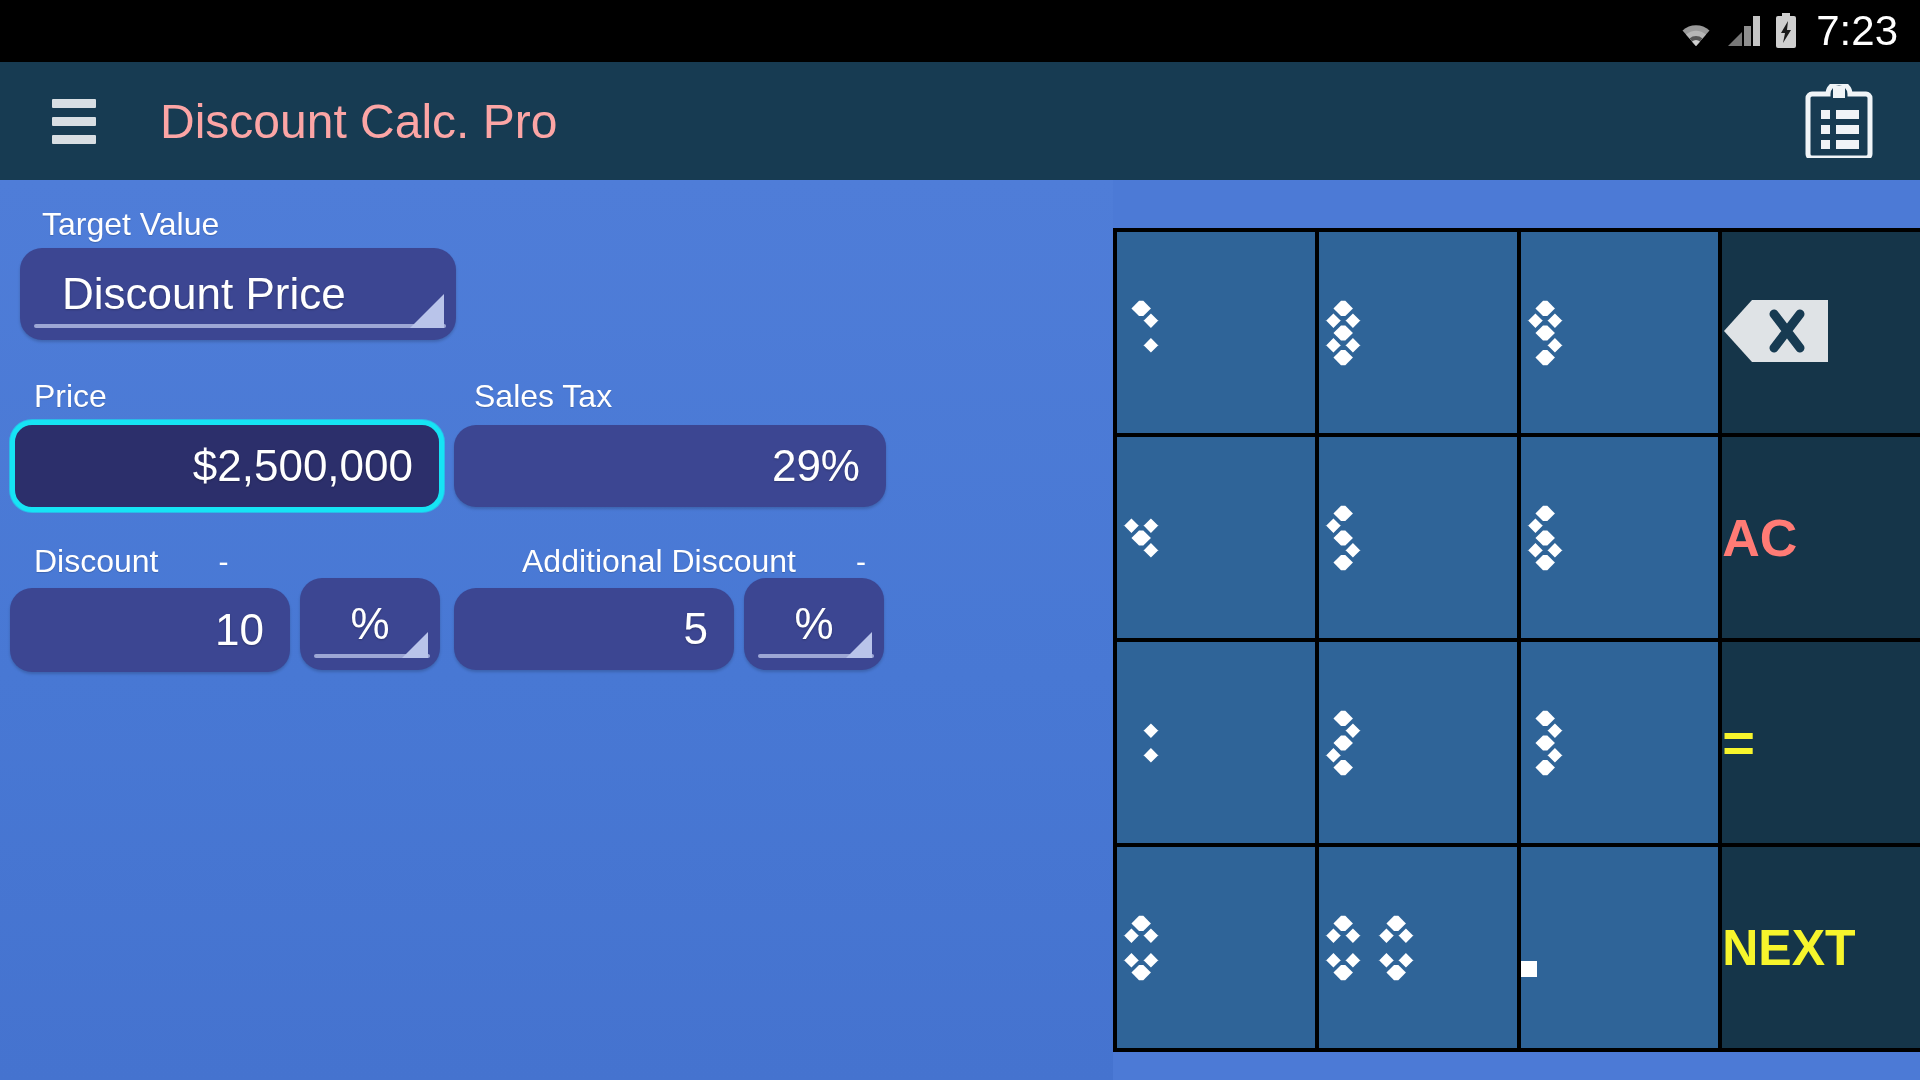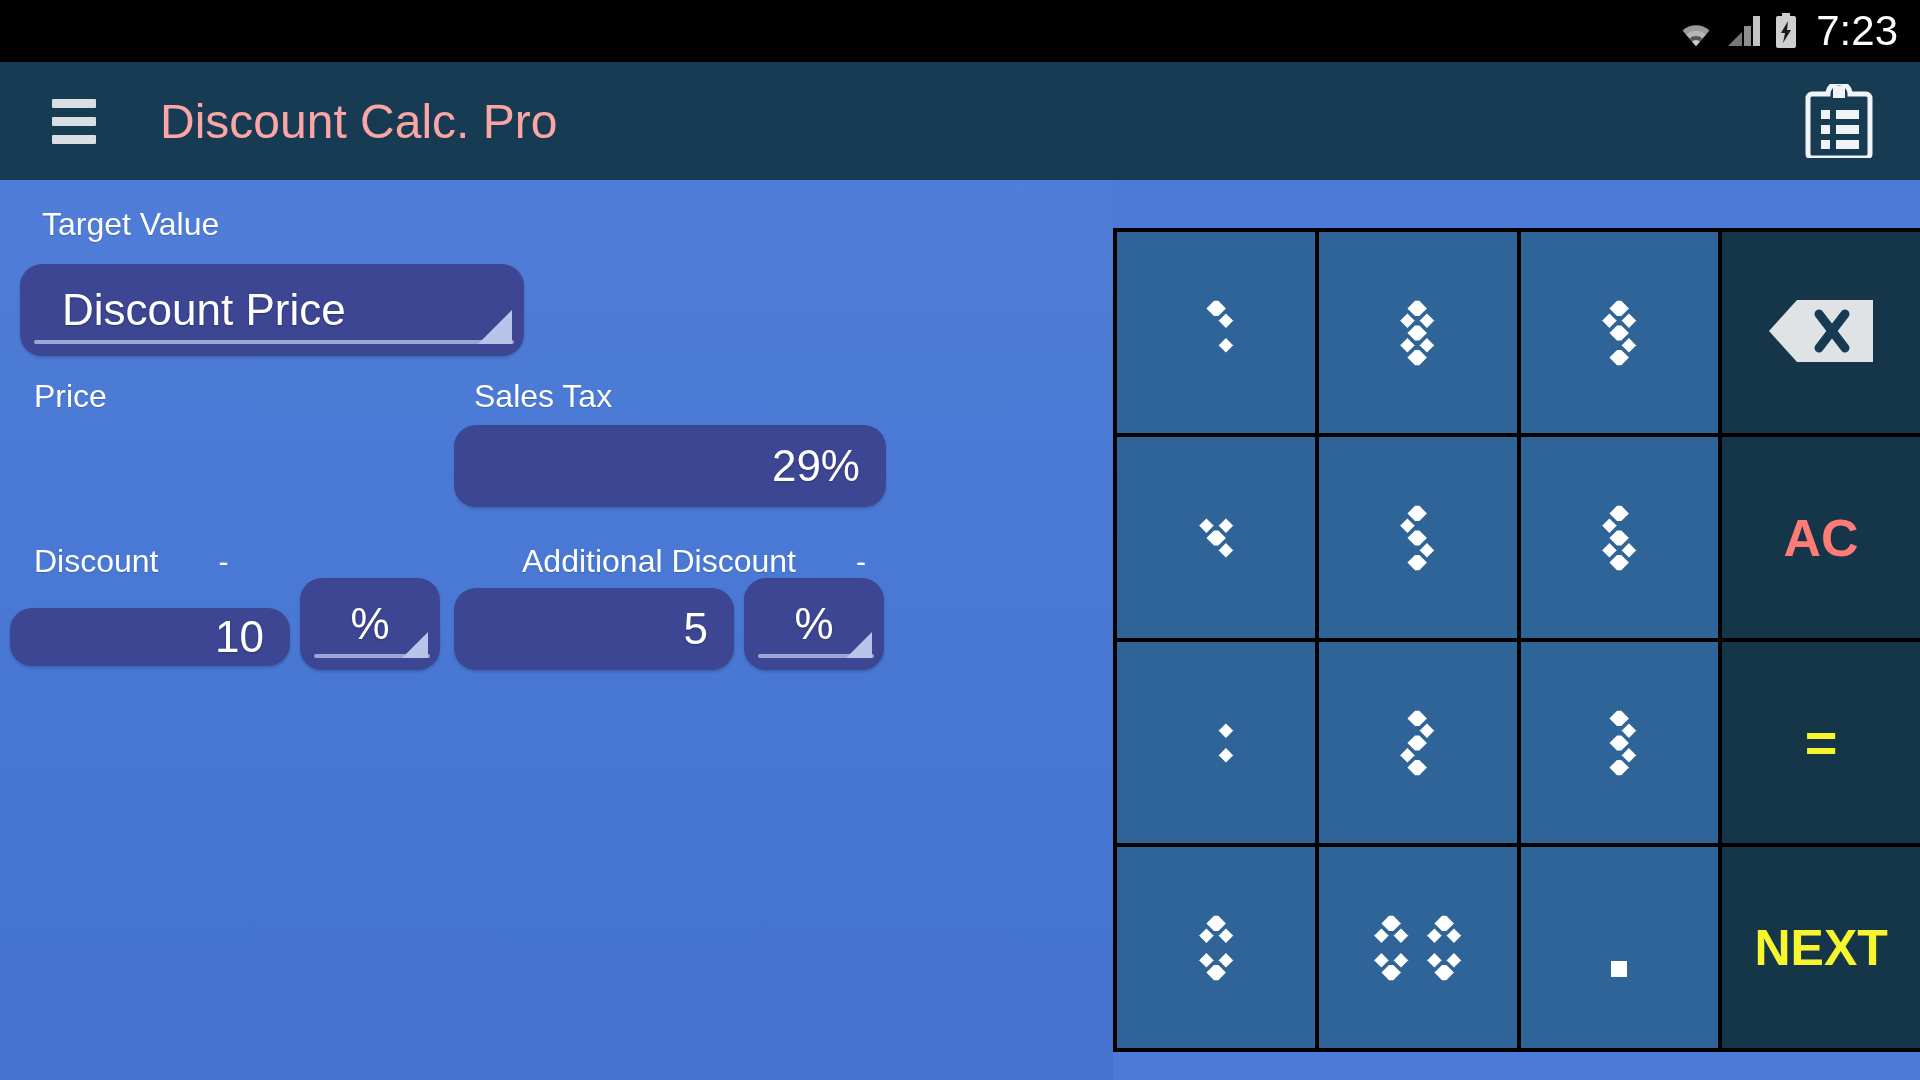--- a/index.html
+++ b/index.html
@@ -90,45 +90,45 @@
     width: 0; height: 0;
     border-left: 34px solid transparent;
     border-bottom: 34px solid #b9c4ea;
   }
   .spinner.small .tri {
     border-left-width: 26px; border-bottom-width: 26px;
   }
 
   
   #targetlabel { position: absolute; left: 42px; top: 28px; }
-  #targetspin  { position: absolute; left: 20px; top: 84px; width: 504px; height: 92px; }
+  #targetspin  { position: absolute; left: 20px; top: 68px; width: 436px; height: 92px; }
 
   #pricelabel  { position: absolute; left: 34px; top: 200px; }
   #pricebox    { position: absolute; left: 10px; top: 240px; width: 434px; height: 92px; }
   #taxlabel    { position: absolute; left: 474px; top: 200px; }
   #taxbox      { position: absolute; left: 454px; top: 245px; width: 432px; height: 82px; }
 
   #disclabel   { position: absolute; left: 34px; top: 365px; }
-  #discbox     { position: absolute; left: 10px; top: 428px; width: 280px; height: 58px; justify-content: flex-end; }
+  #discbox     { position: absolute; left: 10px; top: 408px; width: 280px; height: 84px; justify-content: flex-end; }
   #discunit    { position: absolute; left: 300px; top: 398px; width: 140px; height: 92px; }
   #adisclabel  { position: absolute; left: 474px; top: 365px; margin-left: 48px; }
   #adiscbox    { position: absolute; left: 454px; top: 408px; width: 280px; height: 82px; }
   #adiscunit   { position: absolute; left: 744px; top: 398px; width: 140px; height: 92px; }
 
   
   .keypad {
     position: absolute; left: 1113px; top: 228px;
     width: 807px; height: 824px;
     display: grid;
     grid-template-columns: 1fr 1fr 1fr 1fr;
     grid-template-rows: 1fr 1fr 1fr 1fr;
     background: #000000; gap: 4px; padding: 4px 0 4px 4px;
   }
   .key {
-    background: #2f6498; display: flex; align-items: center; justify-content: center;
+    background: #2f6498; display: flex; align-items: center; justify-content: flex-start;
     cursor: pointer; position: relative;
   }
   .key.func { background: #153549; }
   .key .lbl {
     font-size: 52px; font-weight: bold; line-height: 1;
   }
   .lbl.ac   { color: #ff7b75; }
   .lbl.eq   { color: #f7f52c; }
   .lbl.next { color: #f7f52c; }
 </style>
@@ -189,20 +189,23 @@
   <div class="form">
 
     <div class="fieldlabel" id="targetlabel">Target Value</div>
     <div class="spinner" id="targetspin">
       <span class="sval">Discount Price</span>
       <span class="underline"></span>
       <span class="tri"></span>
     </div>
 
     <div class="fieldlabel" id="pricelabel">Price</div>
+    <div class="inputbox focused" id="pricebox">
+      <span class="val">$2,500,000</span>
+    </div>
 
     <div class="fieldlabel" id="taxlabel">Sales Tax</div>
     <div class="inputbox" id="taxbox">
       <span class="val">29%</span>
     </div>
 
     <div class="labelrow" id="disclabel">
       <span class="fieldlabel">Discount</span>
       <span class="minus">-</span>
     </div>

